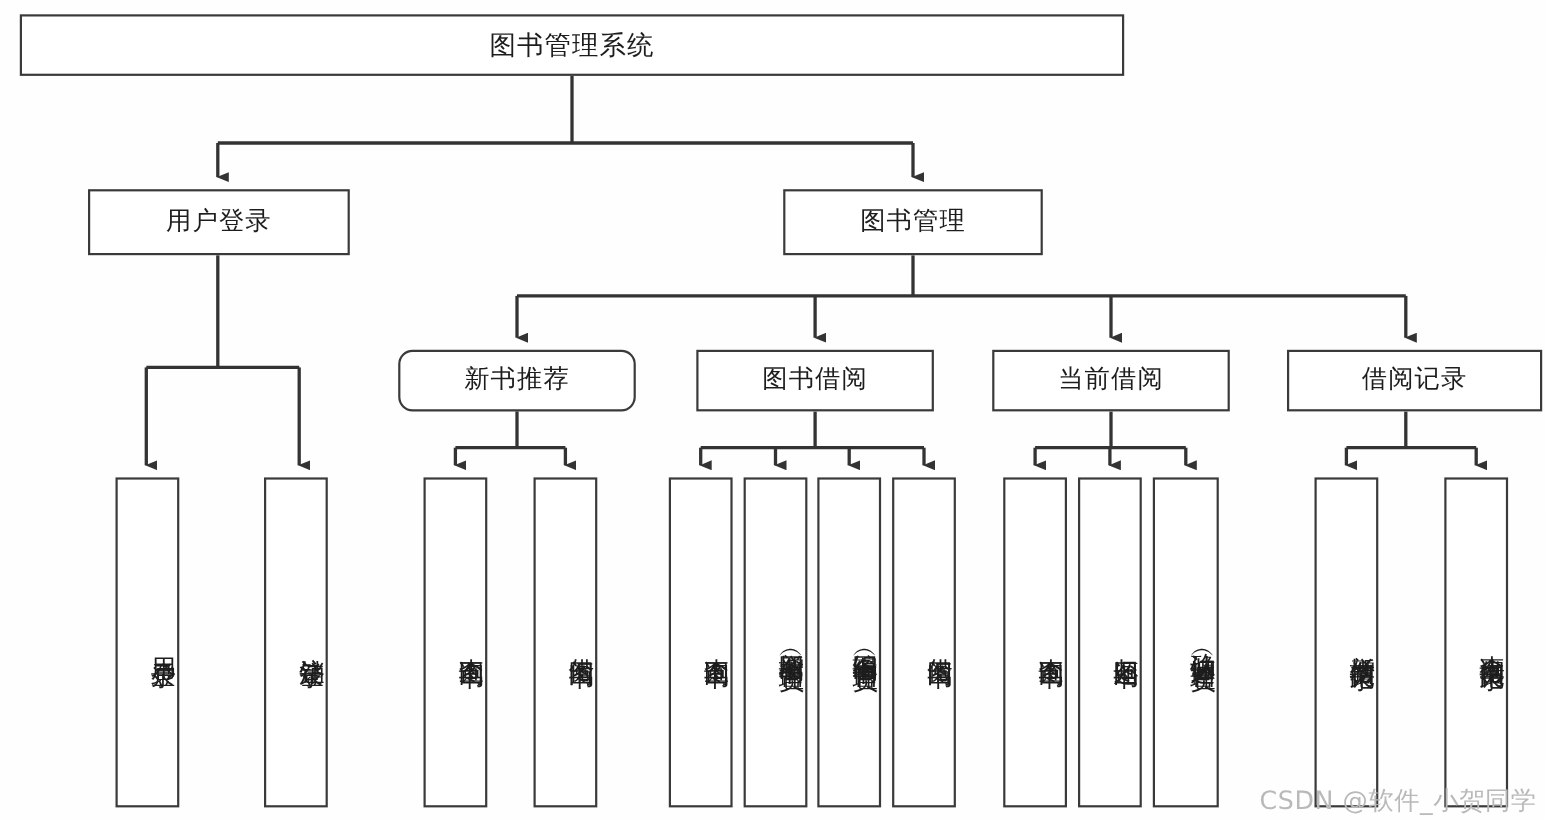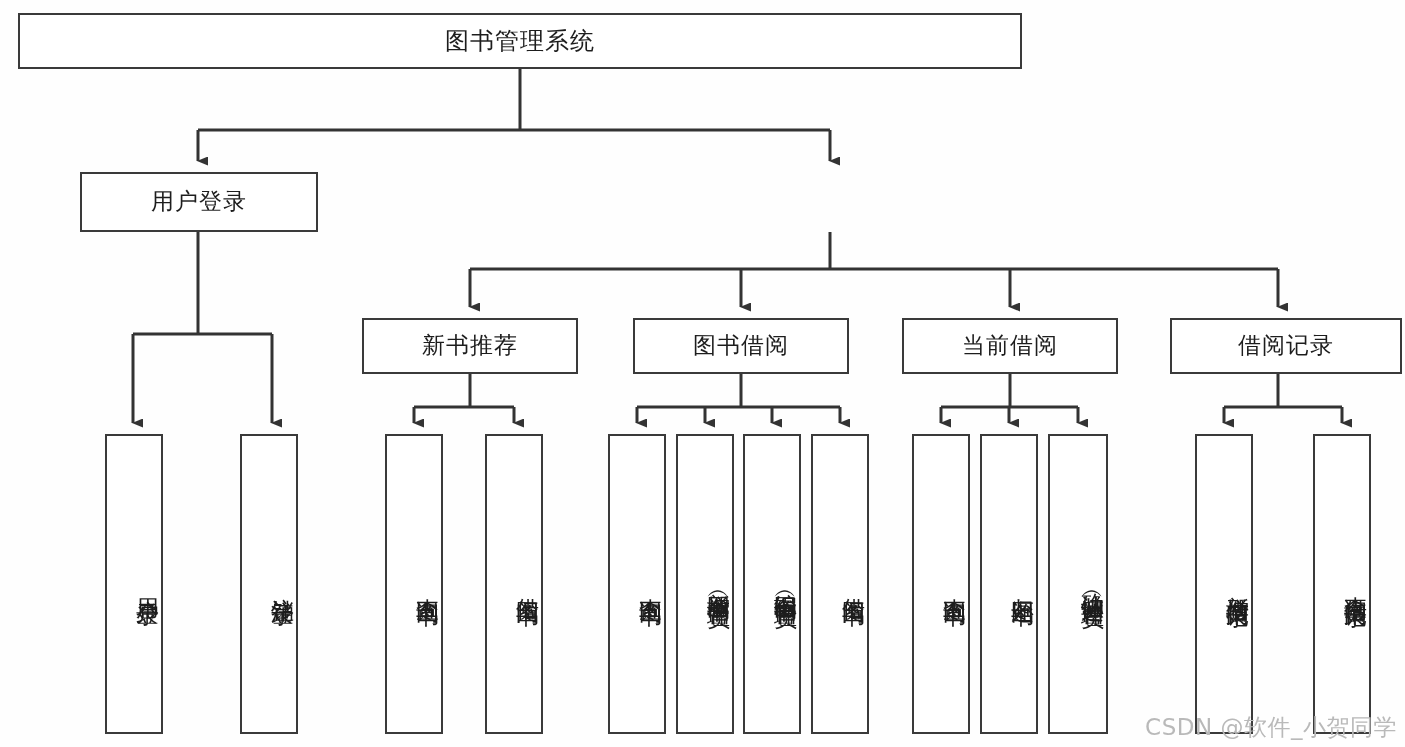--- a/index.html
+++ b/index.html
@@ -128,22 +128,25 @@
     </g>
   </svg>
 
   <div class="node horizontal" id="root-node" style="left:18px; top:13px; width:1004px; height:56px;">
     <span class="node-label">图书管理系统</span>
   </div>
 
   <div class="node horizontal" style="left:80px; top:172px; width:238px; height:60px;">
     <span class="node-label">用户登录</span>
   </div>
-
-  <div class="node horizontal" style="left:362px; top:318px; width:216px; height:56px;">
+  <div class="node horizontal" style="left:712px; top:172px; width:236px; height:60px;">
+    <span class="node-label">图书管理</span>
+  </div>
+
+  <div class="node horizontal" style="left:362px; top:318px; width:216px; height:56px;border-radius:13px;">
     <span class="node-label">新书推荐</span>
   </div>
   <div class="node horizontal" style="left:902px; top:318px; width:216px; height:56px;">
     <span class="node-label">当前借阅</span>
   </div>
   <div class="node horizontal" style="left:633px; top:318px; width:216px; height:56px;">
     <span class="node-label">图书借阅</span>
   </div>
   <div class="node horizontal" style="left:1170px; top:318px; width:232px; height:56px;">
     <span class="node-label">借阅记录</span>

